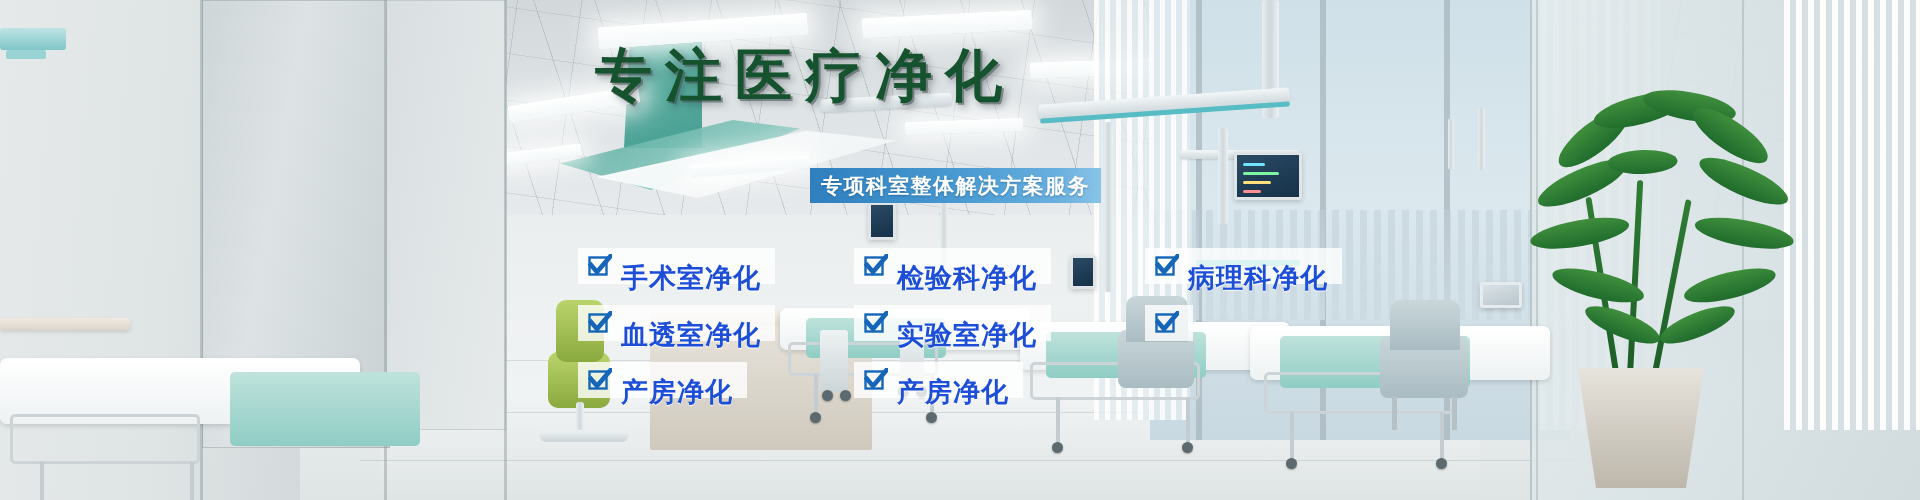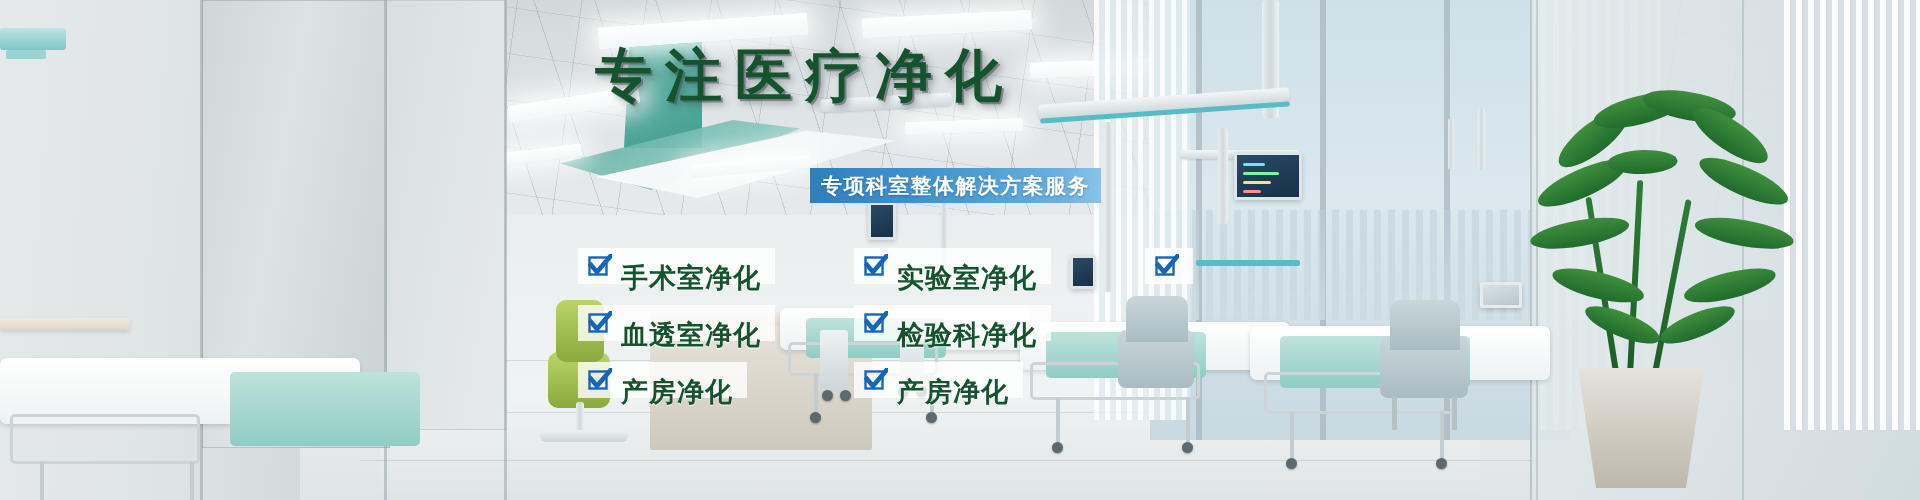--- a/index.html
+++ b/index.html
@@ -156,21 +156,21 @@
   .cl-col.c3 { left:567px; }
 
   .cl-item {
     display:flex; align-items:center; gap:9px;
     height:36px; margin-bottom:21px;
     padding:2px 14px 2px 10px;
     background:rgba(255,255,255,.80);
     width:max-content;
   }
   .cl-item .label {
-    font-size:27px; font-weight:700; color:#14532d;
+    font-size:27px; font-weight:700; color:#1d4ed8;
     letter-spacing:1px; white-space:nowrap; line-height:1;
     text-shadow:0 1px 1px rgba(255,255,255,.9);
     margin-top:24px;
   }
   .cb { width:24px; height:24px; flex:0 0 24px; position:relative; }
   .cb svg { display:block; }
 </style>
 </head>
 <body>
 
@@ -371,43 +371,52 @@
       </div>
 
       <div class="cl-col c2">
         <div class="cl-item">
           <span class="cb">
             <svg width="24" height="24" viewBox="0 0 24 24">
                 <rect x="1.5" y="3.5" width="17" height="17" fill="none" stroke="#1565b8" stroke-width="2.4"></rect>
                 <path d="M3 11 L9 18 L23 1.5" fill="none" stroke="#1565b8" stroke-width="4.6" stroke-linecap="square"></path>
               </svg>
           </span>
+          <span class="label">检验科净化</span>
+        </div>
+        <div class="cl-item">
+          <span class="cb">
+            <svg width="24" height="24" viewBox="0 0 24 24">
+                <rect x="1.5" y="3.5" width="17" height="17" fill="none" stroke="#1565b8" stroke-width="2.4"></rect>
+                <path d="M3 11 L9 18 L23 1.5" fill="none" stroke="#1565b8" stroke-width="4.6" stroke-linecap="square"></path>
+              </svg>
+          </span>
           <span class="label">实验室净化</span>
         </div>
         <div class="cl-item">
           <span class="cb">
             <svg width="24" height="24" viewBox="0 0 24 24">
                 <rect x="1.5" y="3.5" width="17" height="17" fill="none" stroke="#1565b8" stroke-width="2.4"></rect>
                 <path d="M3 11 L9 18 L23 1.5" fill="none" stroke="#1565b8" stroke-width="4.6" stroke-linecap="square"></path>
               </svg>
           </span>
-          <span class="label">检验科净化</span>
-        </div>
-        <div class="cl-item">
-          <span class="cb">
-            <svg width="24" height="24" viewBox="0 0 24 24">
-                <rect x="1.5" y="3.5" width="17" height="17" fill="none" stroke="#1565b8" stroke-width="2.4"></rect>
-                <path d="M3 11 L9 18 L23 1.5" fill="none" stroke="#1565b8" stroke-width="4.6" stroke-linecap="square"></path>
-              </svg>
-          </span>
           <span class="label">产房净化</span>
         </div>
       </div>
 
       <div class="cl-col c3">
+        <div class="cl-item">
+          <span class="cb">
+            <svg width="24" height="24" viewBox="0 0 24 24">
+                <rect x="1.5" y="3.5" width="17" height="17" fill="none" stroke="#1565b8" stroke-width="2.4"></rect>
+                <path d="M3 11 L9 18 L23 1.5" fill="none" stroke="#1565b8" stroke-width="4.6" stroke-linecap="square"></path>
+              </svg>
+          </span>
+          <span class="label">病理科净化</span>
+        </div>
         <div class="cl-item">
           <span class="cb">
             <svg width="24" height="24" viewBox="0 0 24 24">
                 <rect x="1.5" y="3.5" width="17" height="17" fill="none" stroke="#1565b8" stroke-width="2.4"></rect>
                 <path d="M3 11 L9 18 L23 1.5" fill="none" stroke="#1565b8" stroke-width="4.6" stroke-linecap="square"></path>
               </svg>
           </span>
         </div>
       </div>
 

